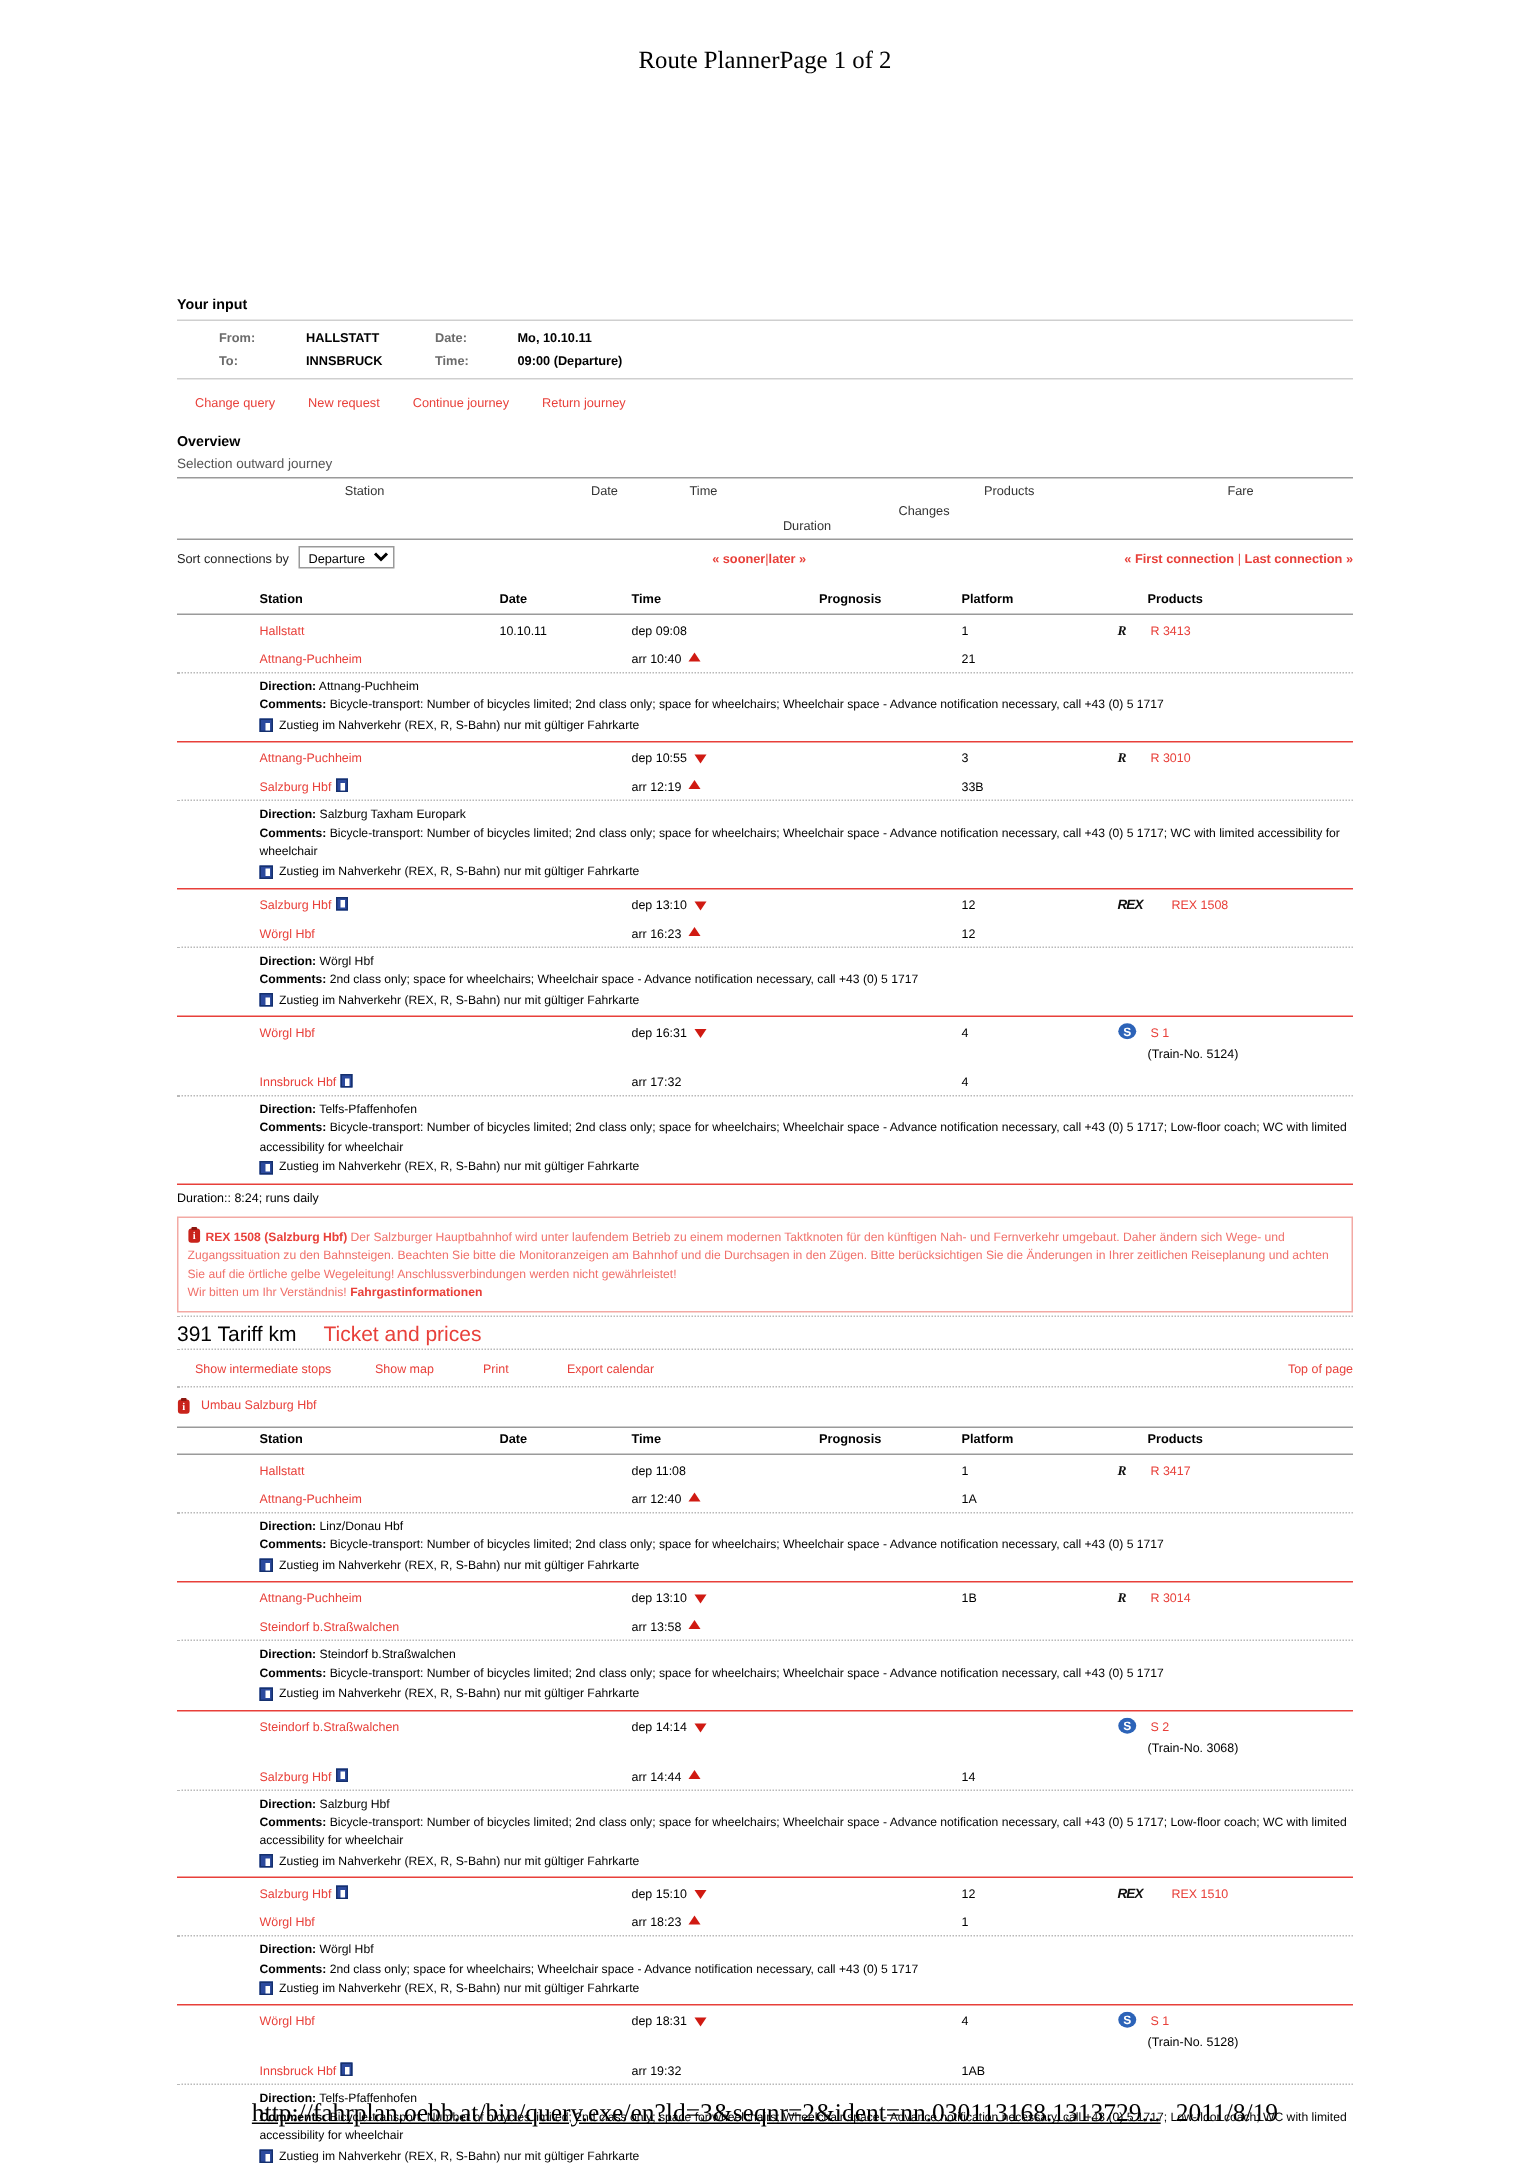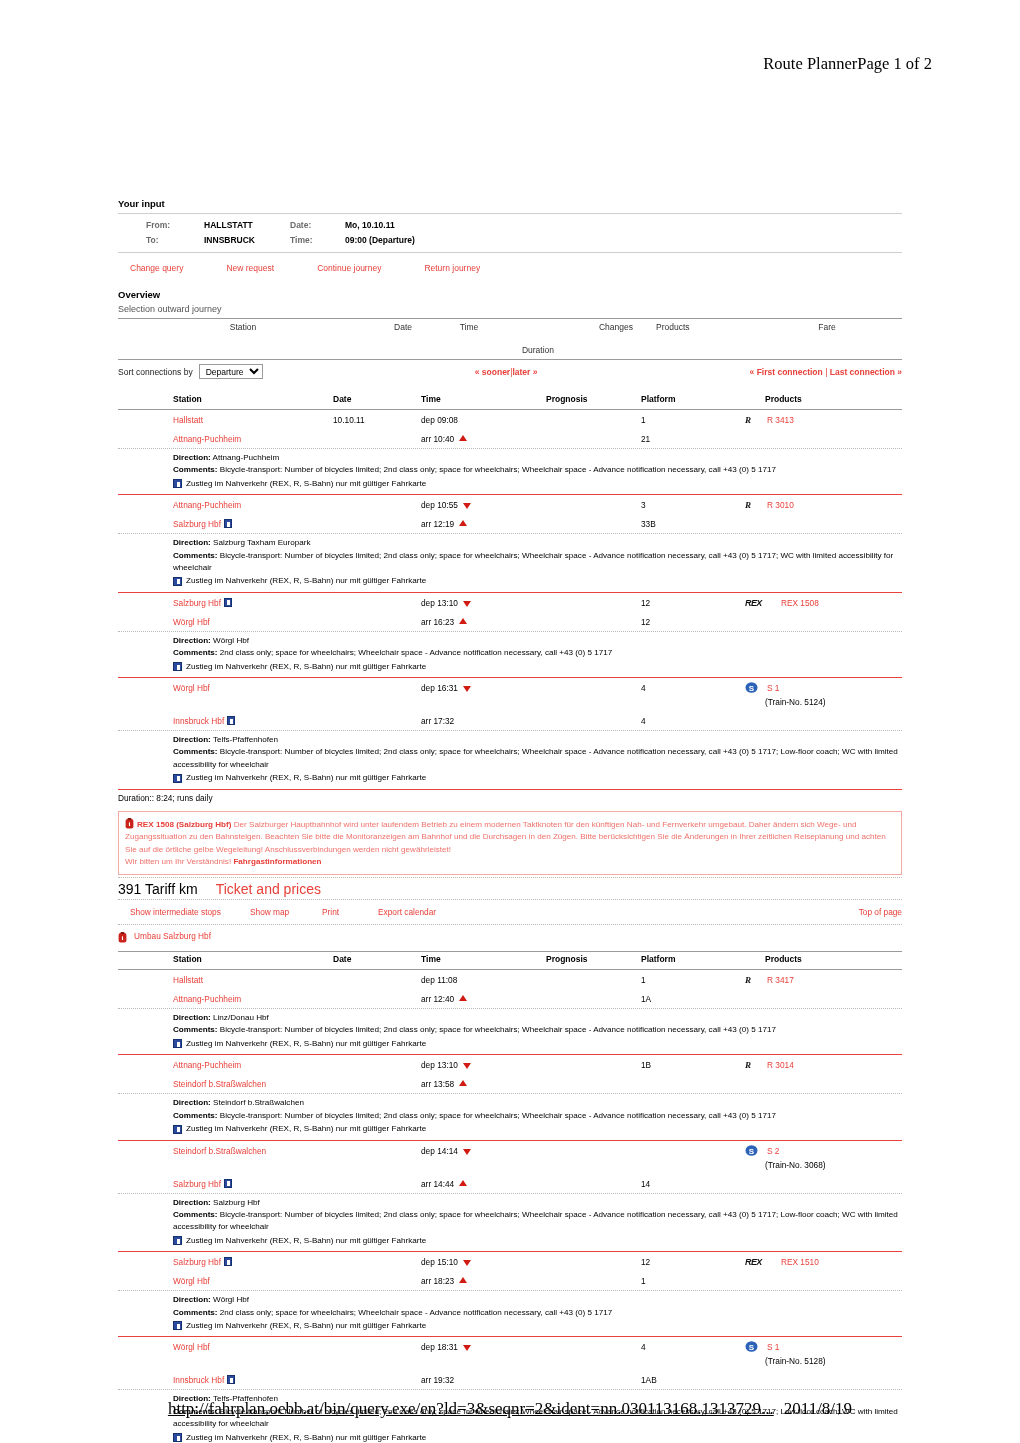--- a/index.html
+++ b/index.html
@@ -9,23 +9,23 @@
     background:#ffffff;
     font-family:"Liberation Sans", sans-serif;
     color:#000;
     position:relative;
     overflow:hidden;
   }
 
   
   .page-header {
     position:absolute; top:30px; left:88px; right:88px;
-    display:flex; justify-content:flex-end; align-items:baseline;
+    display:flex; justify-content:center; align-items:baseline;
     font-family:"Liberation Serif", serif;
-    font-size:16.5px; color:#000;margin-top:24px;
+    font-size:16.5px; color:#000;
   }
   .page-footer {
     position:absolute; bottom:24px; left:88px; right:88px;
     display:flex; justify-content:center; align-items:baseline; gap:10px;
     font-family:"Liberation Serif", serif;
     font-size:17px; color:#000;
   }
   .page-footer .url { text-decoration:underline; }
 
   
@@ -43,34 +43,34 @@
   hr.grey2 { border:0; border-top:1px solid #9a9a9a; margin:0; }
 
   
   .input-block { margin-top:4px; }
   .input-row { display:flex; font-size:8.5px; line-height:15px;margin-left:28px; }
   .input-row .lbl  { width:58px; color:#6b6b6b; font-weight:bold; }
   .input-row .val  { width:86px; color:#000; font-weight:bold; }
   .input-row .lbl2 { width:55px; color:#6b6b6b; font-weight:bold; }
   .input-row .val2 { color:#000; font-weight:bold; }
 
-  .action-links { display:flex; gap:43px; font-size:8.5px; padding:6px 0 2px 12px; }
+  .action-links { display:flex; gap:22px; font-size:8.5px; padding:6px 0 2px 12px; }
   .action-links a { color:#e8403a; text-decoration:none; }
 
   
   .ov-head {
     display:flex; font-size:8.5px; color:#333; font-weight:normal;
     padding:3px 0 4px 0;
   }
   .ov-head .c { text-align:center; }
   .ov-c1 { width:250px; }
   .ov-c2 { width:70px; }
   .ov-c3 { width:62px; }
   .ov-c4 { width:76px;margin-top:23px; }
-  .ov-c5 { width:80px; }
+  .ov-c5 { width:80px;margin-top:13px; }
   .ov-c6 { width:96px; text-align:left !important; }
   .ov-c7 { flex:1; }
 
   .sortbar { display:flex; align-items:center; font-size:8.5px; padding:4px 0 5px 0; }
   .sortbar .lab { color:#222; }
   .sortbar select {
     font-family:"Liberation Sans", sans-serif; font-size:8.5px;
     margin-left:6px; padding:1px 2px; height:15px;
     border:1px solid #9a9a9a; background:#fff;
   }

